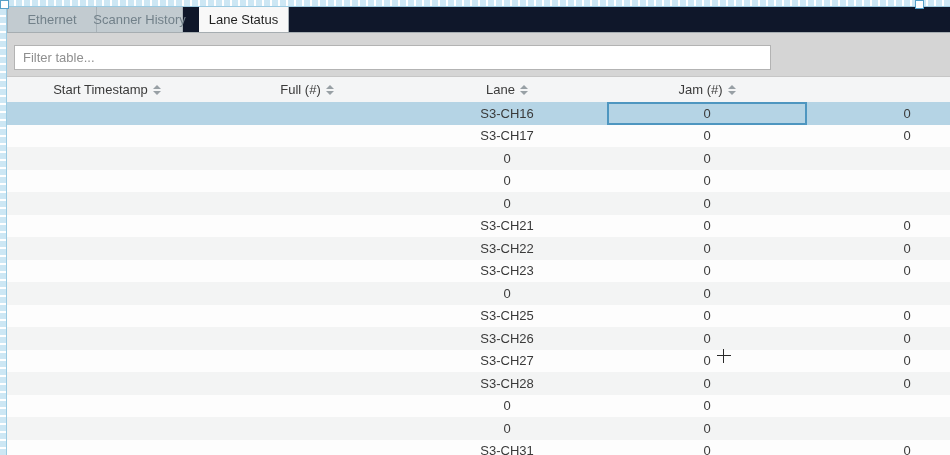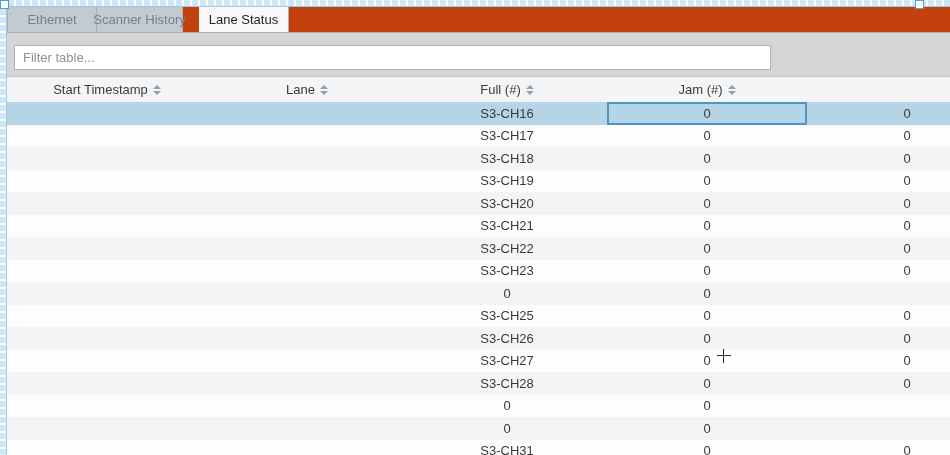--- a/index.html
+++ b/index.html
@@ -25,21 +25,21 @@
     position:absolute; width:9px; height:9px; background:#ffffff;
     border:1px solid #56a0c8; z-index:40;
   }
   .sel-handle.tl { left:0; top:0; }
   .sel-handle.tr { left:915px; top:0; }
 
   .panel { position:absolute; left:7px; top:7px; width:943px; height:448px; overflow:hidden; }
 
   
   .tabbar {
-    position:relative; height:26px; background:#c2410c;
+    position:relative; height:26px; background:#0f172a;
     border-bottom:1px solid #a6adb1; display:flex; align-items:stretch;
   }
   .tab {
     display:flex; align-items:center; justify-content:center;
     font-size:13px; color:#72818a; background:#c2cbd0;
     border-right:1px solid #a8b2b8; cursor:default; white-space:nowrap;
   }
   .tab.t0 { width:90px; border-left:1px solid #a8b2b8; }
   .tab.t1 { width:86px; }
   .tab.t2 { width:90px; }
@@ -100,28 +100,28 @@
 
     <div class="thead">
       <div class="th">
         <span>Start Timestamp</span>
         <span class="caret">
             <i class="up"></i>
             <i class="dn"></i>
           </span>
       </div>
       <div class="th">
+        <span>Full (#)</span>
+        <span class="caret">
+            <i class="up"></i>
+            <i class="dn"></i>
+          </span>
+      </div>
+      <div class="th">
         <span>Lane</span>
-        <span class="caret">
-            <i class="up"></i>
-            <i class="dn"></i>
-          </span>
-      </div>
-      <div class="th">
-        <span>Full (#)</span>
         <span class="caret">
             <i class="up"></i>
             <i class="dn"></i>
           </span>
       </div>
       <div class="th">
         <span>Jam (#)</span>
         <span class="caret">
             <i class="up"></i>
             <i class="dn"></i>
@@ -140,35 +140,32 @@
         <div class="trow">
           <div class="td col-start"></div>
           <div class="td col-end"></div>
           <div class="td col-lane">S3-CH17</div>
           <div class="td col-full">0</div>
           <div class="td col-jam">0</div>
         </div>
         <div class="trow stripe">
           <div class="td col-start"></div>
           <div class="td col-end"></div>
-          <div class="td col-lane">S3-CH18</div>
-          <div class="td col-full">0</div>
-          <div class="td col-jam">0</div>
-        </div>
-        <div class="trow">
-          <div class="td col-start"></div>
-          <div class="td col-end"></div>
-          <div class="td col-lane">S3-CH19</div>
-          <div class="td col-full">0</div>
-          <div class="td col-jam">0</div>
-        </div>
-        <div class="trow stripe">
-          <div class="td col-start"></div>
-          <div class="td col-end"></div>
-          <div class="td col-lane">S3-CH20</div>
+          <div class="td col-full">0</div>
+          <div class="td col-jam">0</div>
+        </div>
+        <div class="trow">
+          <div class="td col-start"></div>
+          <div class="td col-end"></div>
+          <div class="td col-full">0</div>
+          <div class="td col-jam">0</div>
+        </div>
+        <div class="trow stripe">
+          <div class="td col-start"></div>
+          <div class="td col-end"></div>
           <div class="td col-full">0</div>
           <div class="td col-jam">0</div>
         </div>
         <div class="trow">
           <div class="td col-start"></div>
           <div class="td col-end"></div>
           <div class="td col-lane">S3-CH21</div>
           <div class="td col-full">0</div>
           <div class="td col-jam">0</div>
         </div>

